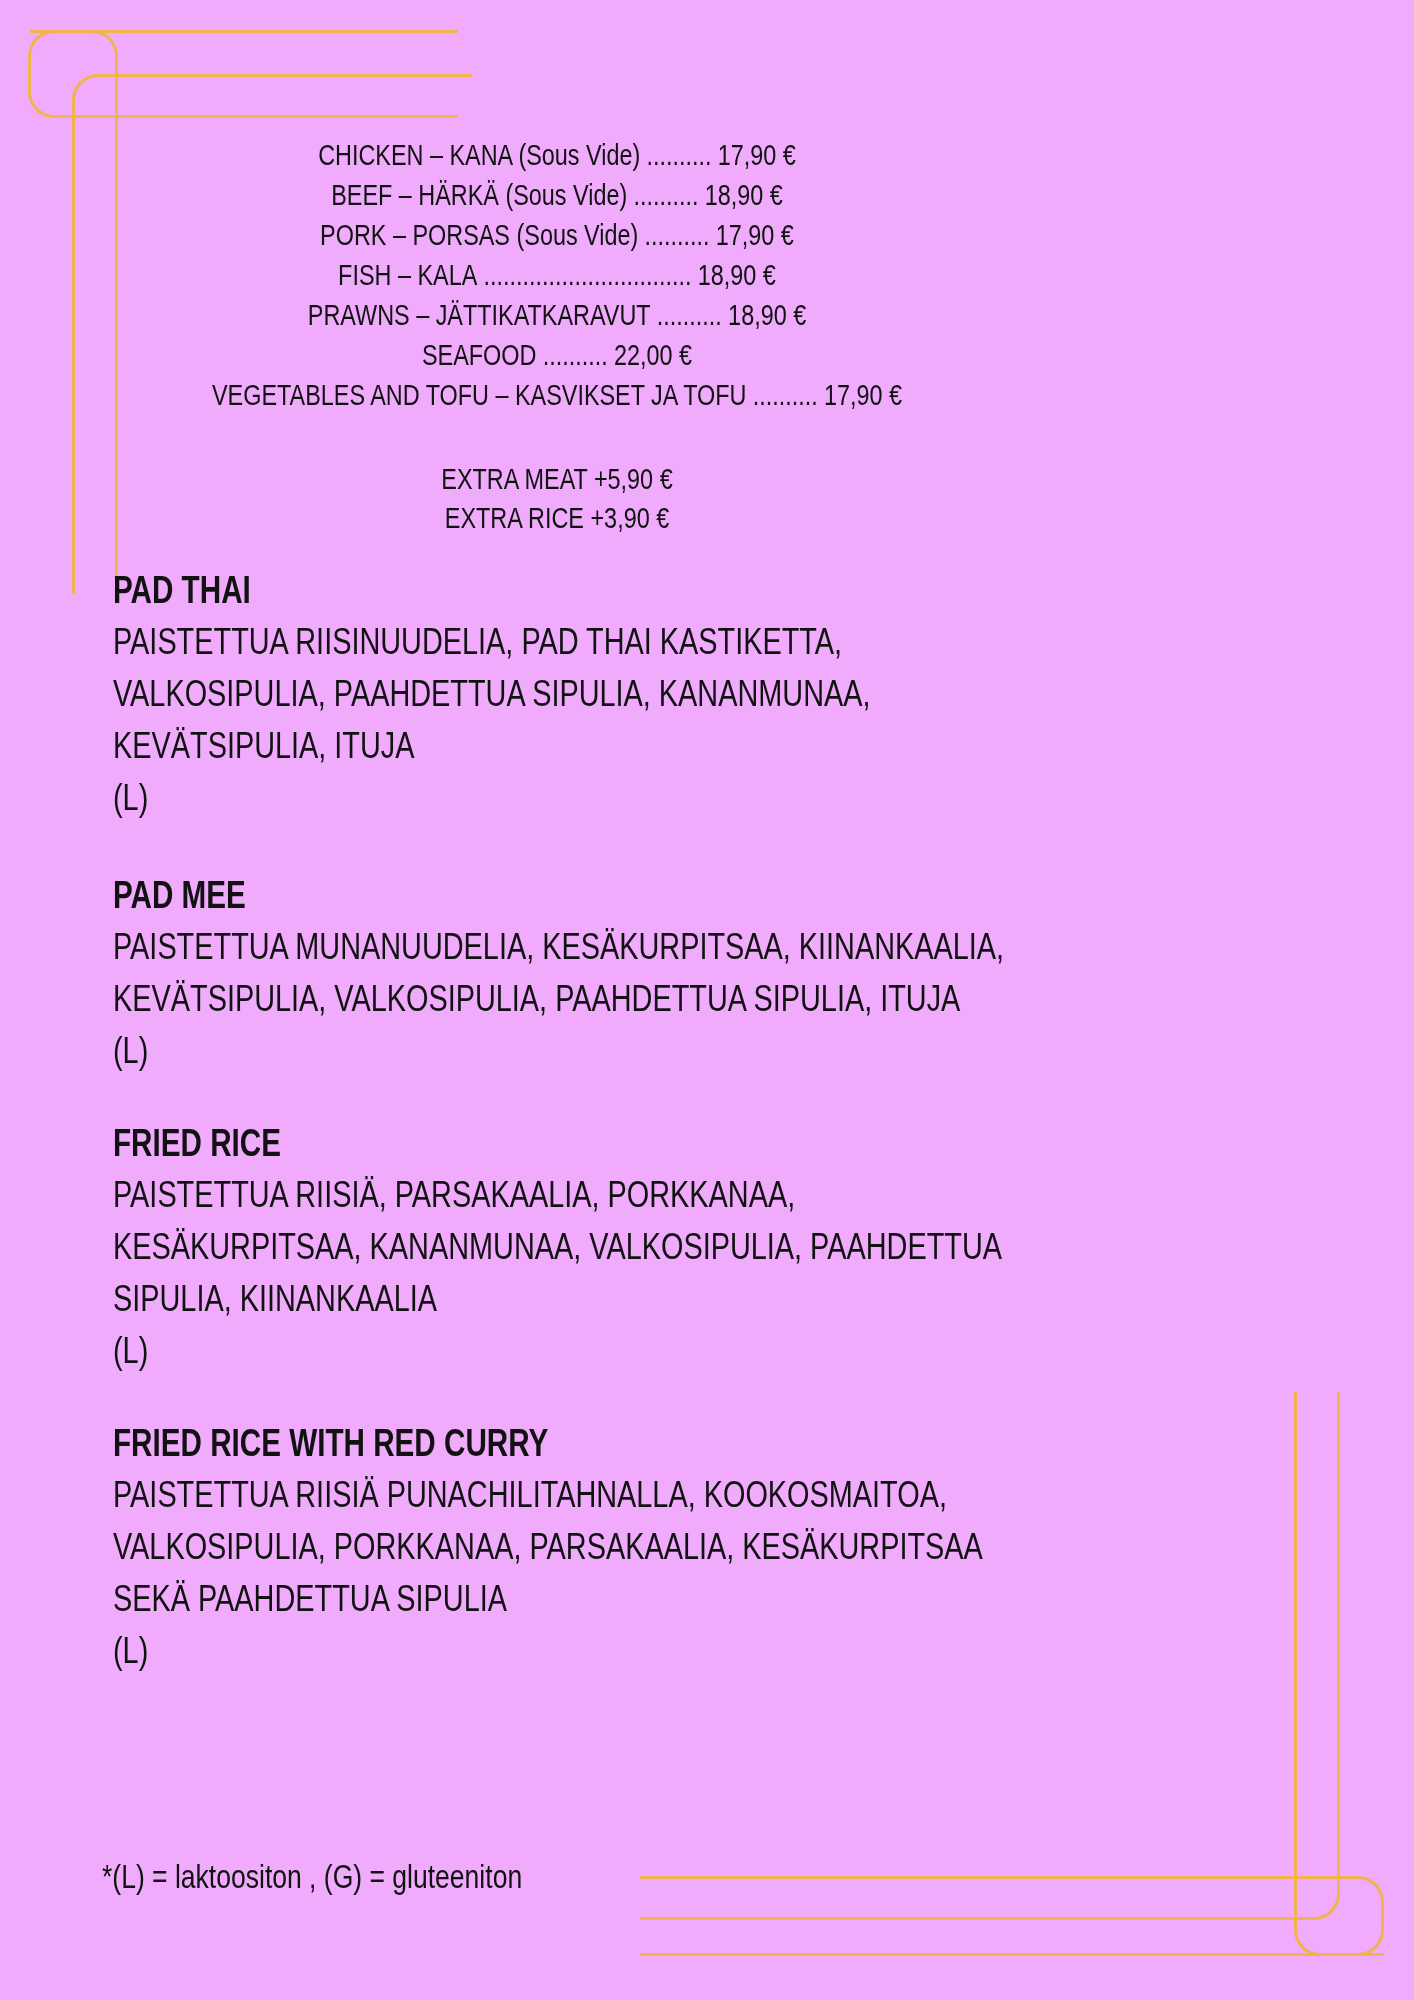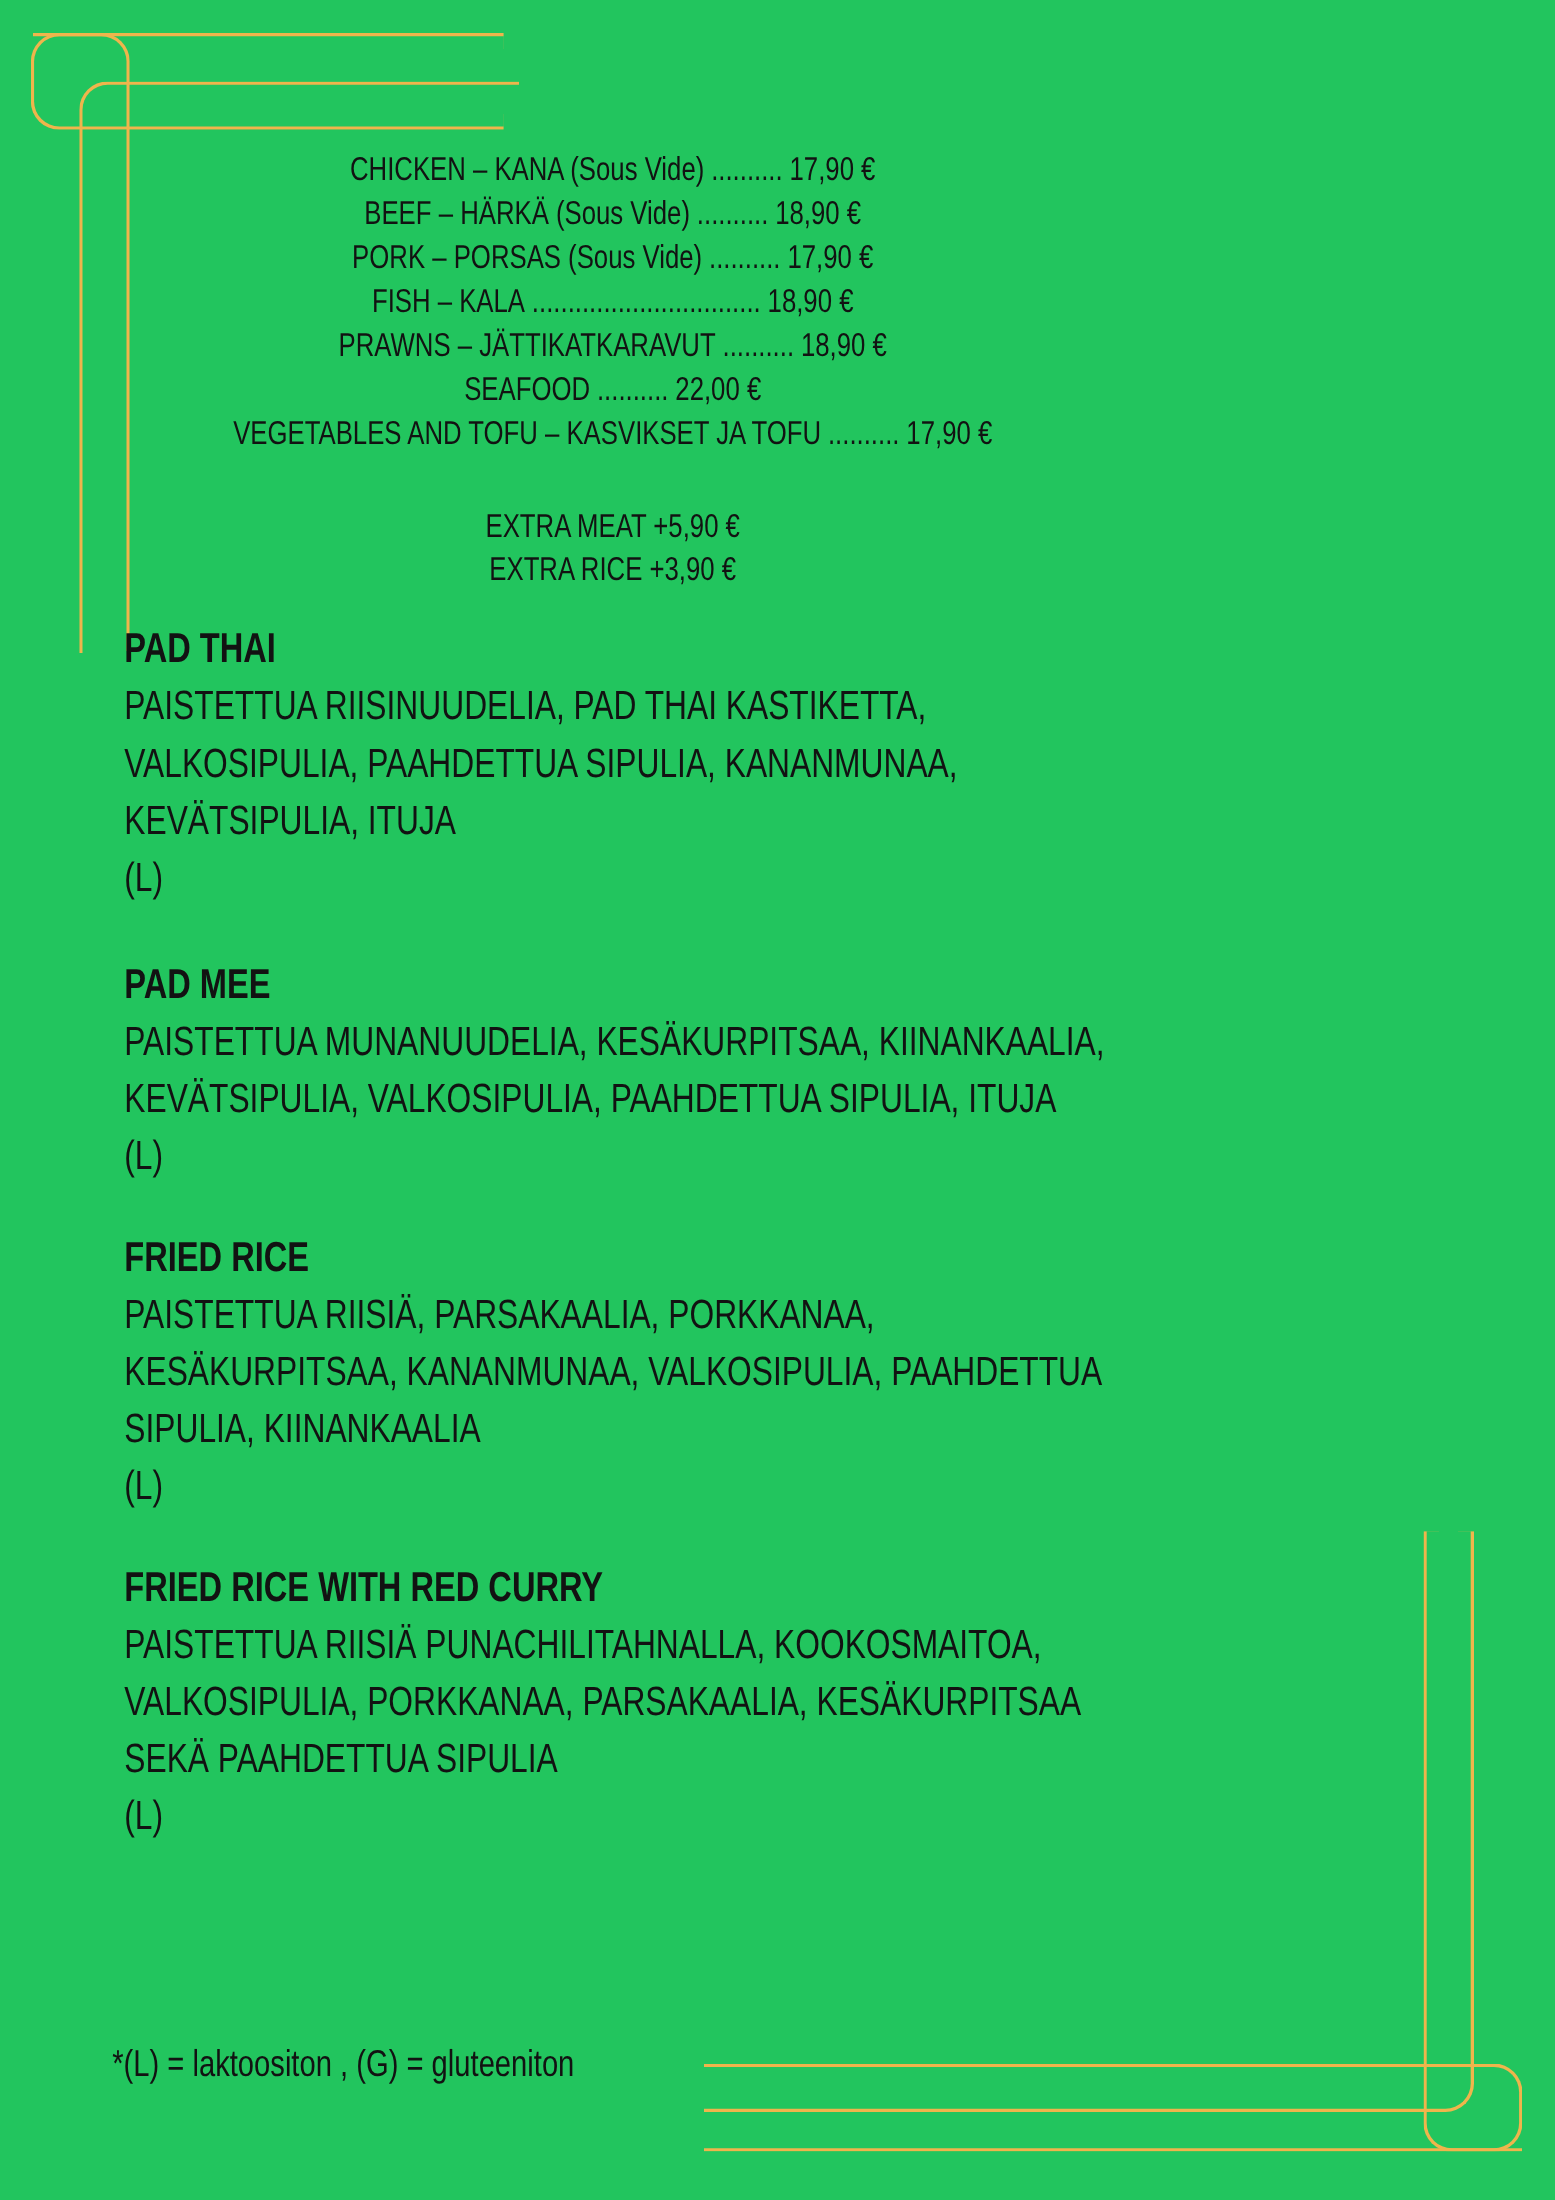--- a/index.html
+++ b/index.html
@@ -50,21 +50,21 @@
   .menu-section .line{font-size:37px;line-height:52px;white-space:nowrap;}
   .footnote{
     position:absolute;left:102px;top:1856px;width:900px;
     font-size:34px;line-height:40px;white-space:nowrap;
     transform:scaleX(0.78);transform-origin:0 0;
   }
 </style>
 </head>
 <body>
 
-<div class="page" style="background: #22c55e; color: rgb(18, 18, 18);">
+<div class="page" style="background: #f0abfc; color: rgb(18, 18, 18);">
 
   <div class="orn orn-tl-outer" style="border-color: rgb(239, 181, 76);"></div>
   <div class="orn orn-tl-inner" style="border-color: rgb(239, 181, 76);"></div>
   <div class="orn orn-tl-vert" style="border-color: rgb(239, 181, 76);"></div>
   <div class="orn orn-br-outer" style="border-color: rgb(239, 181, 76);"></div>
   <div class="orn orn-br-inner" style="border-color: rgb(239, 181, 76);"></div>
   <div class="orn orn-br-vert" style="border-color: rgb(239, 181, 76);"></div>
 
   <div class="price-list" id="price-list">
       <div class="price-line"><span>CHICKEN – KANA (Sous Vide)</span><span>..........</span><span>17,90 €</span></div>

